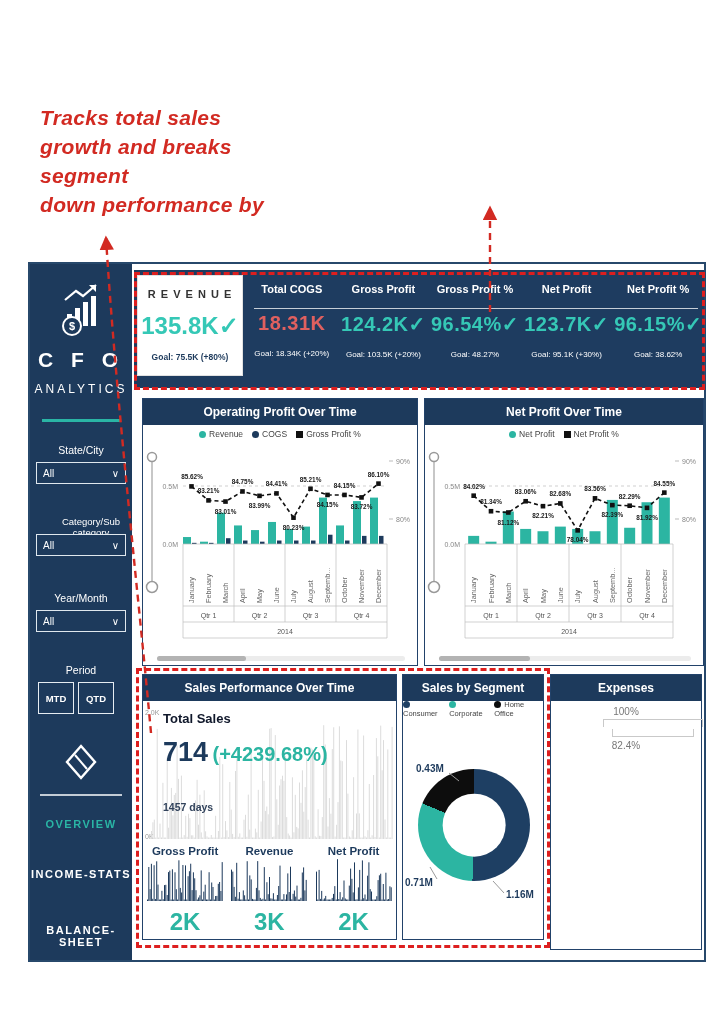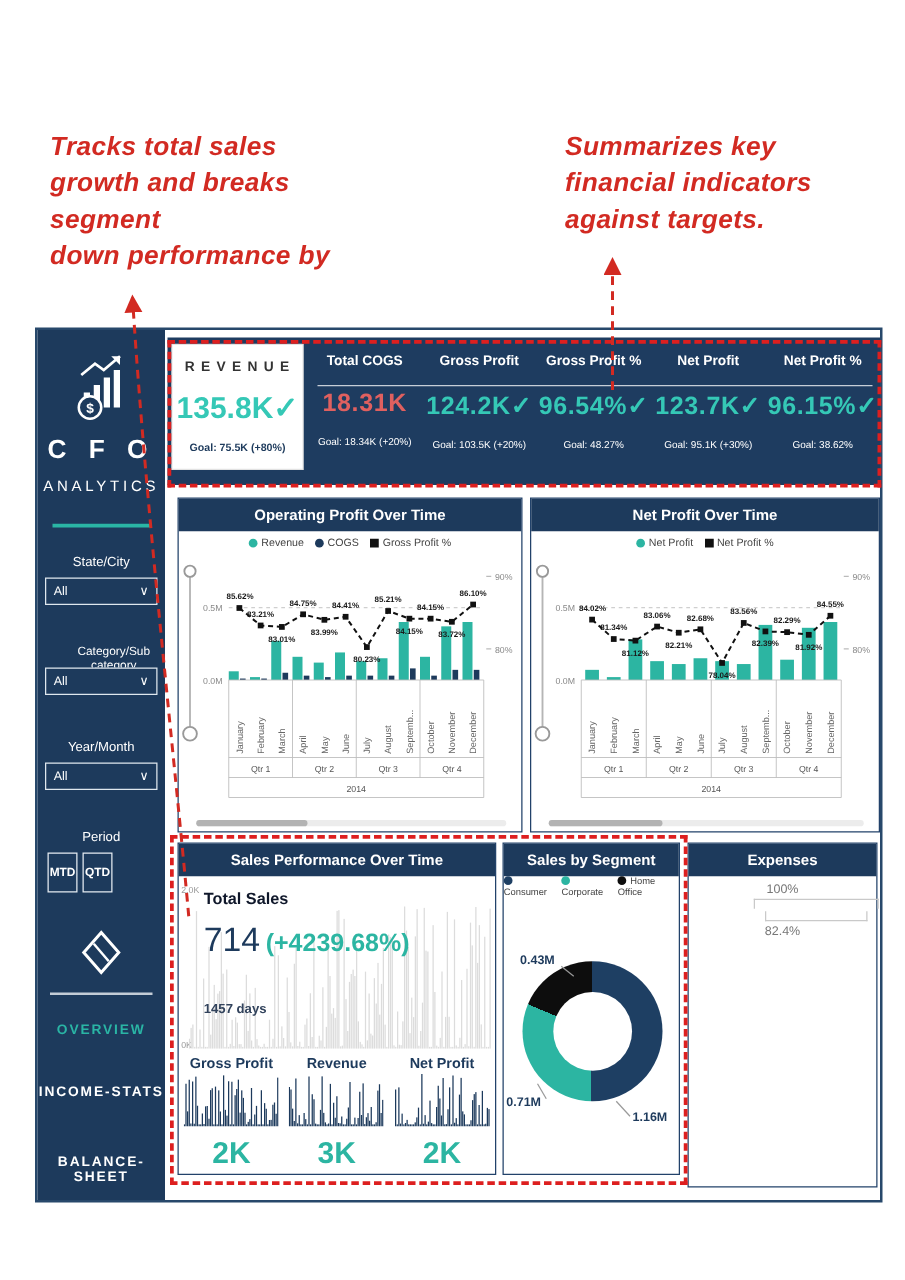--- a/index.html
+++ b/index.html
@@ -7,21 +7,21 @@
   .page{position:relative;width:724px;height:1024px;background:#fff;overflow:hidden;}
   .abs{position:absolute;}
   .hand{color:#d22a22;font-style:italic;font-weight:bold;font-size:21px;line-height:29px;letter-spacing:.3px;}
   .dash{position:absolute;left:28px;top:262px;width:678px;height:700px;border:2px solid #27486b;background:#fff;}
   .sidebar{position:absolute;left:0;top:0;width:102px;height:100%;background:#1d3a5c;color:#fff;}
   .brand1{font-size:21px;font-weight:bold;letter-spacing:6px;text-align:center;}
   .brand2{font-size:12px;letter-spacing:3px;text-align:center;}
   .flabel{font-size:10.5px;text-align:center;color:#fff;}
   .dd{position:absolute;left:6px;right:6px;height:22px;border:1px solid #dfe7ee;background:#1d3a5c;color:#fff;
       font-size:10px;display:flex;align-items:center;justify-content:space-between;padding:0 6px;cursor:pointer;}
-  .pbtn{width:24px;height:32px;border:1px solid #e6ecf2;color:#fff;font-size:9.5px;font-weight:bold;
+  .pbtn{width:36px;height:32px;border:1px solid #e6ecf2;color:#fff;font-size:9.5px;font-weight:bold;
         display:flex;align-items:center;justify-content:center;cursor:pointer;}
   .nav{font-size:11px;letter-spacing:1.5px;text-align:center;font-weight:bold;cursor:pointer;color:#fff;}
   .nav.active{color:#2ab5a5;}
   .panel{position:absolute;background:#fff;border:1px solid #22426a;}
   .phead{height:26px;background:#1d3a5c;color:#fff;font-size:12px;font-weight:bold;
          display:flex;align-items:center;justify-content:center;}
   .pbody{position:relative;width:100%;}
   .legend{display:flex;justify-content:center;align-items:center;gap:9px;height:18px;font-size:8.5px;color:#444;}
   .legend .sw{display:inline-block;width:7px;height:7px;margin-right:3px;vertical-align:-1px;}
   .kband{position:absolute;background:#1e3c60;}
@@ -60,25 +60,20 @@
     </defs>
     <path d="M151,733 C140,610 116,400 106,238" fill="none" stroke="#d22a22" stroke-width="2.4" stroke-dasharray="7 5" marker-end="url(#arrow)"></path>
     <path d="M490,312 L490,208" fill="none" stroke="#d22a22" stroke-width="2.4" stroke-dasharray="7 5" marker-end="url(#arrow)"></path>
   </svg>
 
   <div class="abs hand" style="left:40px;top:103px;width:320px;">
     <div>Tracks total sales</div>
     <div>growth and breaks</div>
     <div>segment</div>
     <div>down performance by</div>
-  </div>
-  <div class="abs hand" style="left:452px;top:103px;width:260px;">
-    <div>Summarizes key</div>
-    <div>financial indicators</div>
-    <div>against targets.</div>
   </div>
 
   <div class="dash">
 
     <div class="sidebar">
       <svg class="abs" style="left:24px;top:16px;" width="54" height="60" viewBox="0 0 54 60">
         <rect x="13" y="34" width="5" height="12" fill="#fff"></rect>
         <rect x="21" y="28" width="5" height="18" fill="#fff"></rect>
         <rect x="29" y="22" width="5" height="24" fill="#fff"></rect>
         <rect x="37" y="16" width="5" height="30" fill="#fff"></rect>
@@ -524,21 +519,21 @@
             <rect x="232.0" y="23.1" width="1.0" height="98.9" fill="#dcdcdc"></rect>
             <rect x="233.5" y="102.5" width="1.0" height="19.5" fill="#dcdcdc"></rect>
             <rect x="234.9" y="120.5" width="1.0" height="1.5" fill="#dcdcdc"></rect>
             <rect x="236.3" y="32.4" width="1.0" height="89.6" fill="#dcdcdc"></rect>
             <rect x="237.7" y="120.5" width="1.0" height="1.5" fill="#dcdcdc"></rect>
             <rect x="239.2" y="120.5" width="1.0" height="1.5" fill="#dcdcdc"></rect>
             <rect x="240.6" y="9.9" width="1.0" height="112.1" fill="#dcdcdc"></rect>
           </svg>
         <div class="abs" style="left:20px;top:10px;font-size:13px;font-weight:bold;color:#0f172a;z-index:3;">Total Sales</div>
         <div class="abs" style="left:20px;top:36px;z-index:3;">
-          <span style="font-size:27px;font-weight:normal;color:#1d3a5c;">714</span>
+          <span style="font-size:27px;font-weight:bold;color:#1d3a5c;">714</span>
           <span style="font-size:20px;font-weight:bold;color:#2cb5a2;">(+4239.68%)</span>
         </div>
         <div class="abs" style="left:20px;top:100px;font-size:10.5px;font-weight:bold;color:#32435c;z-index:3;">1457 days</div>
         <div class="abs" style="left:0;top:144px;width:100%;display:flex;">
             <div class="mini"><div class="mlab">Gross Profit</div>
     <svg width="76" height="46">
                 <rect x="0.0" y="42.5" width="1.0" height="1.5" fill="#1d3a5c"></rect>
                 <rect x="1.3" y="10.0" width="1.0" height="34.0" fill="#1d3a5c"></rect>
                 <rect x="2.6" y="32.1" width="1.0" height="11.9" fill="#1d3a5c"></rect>
                 <rect x="3.9" y="6.8" width="1.0" height="37.2" fill="#1d3a5c"></rect>

